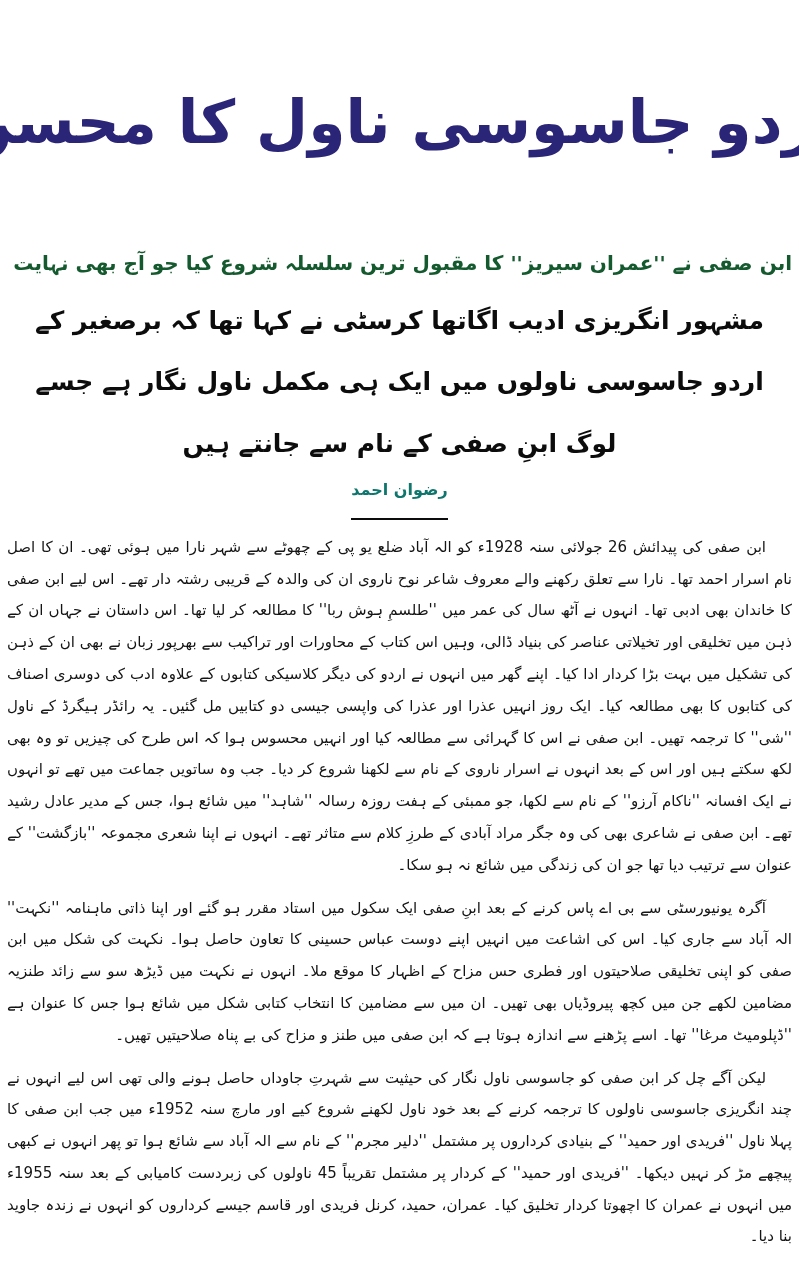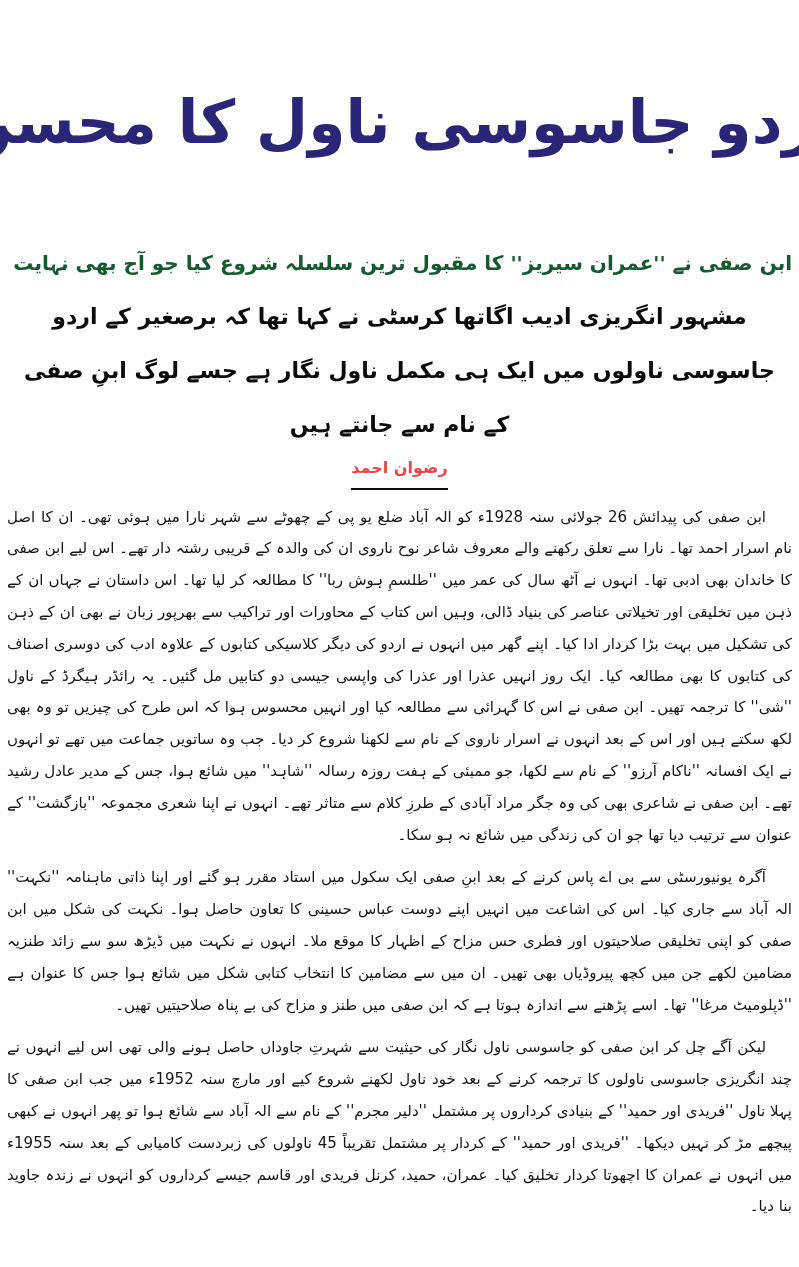--- a/index.html
+++ b/index.html
@@ -38,37 +38,37 @@
     text-align: center;
     direction: rtl;
     line-height: 1.7;
     white-space: nowrap;
     margin: 2px 0 10px 0;
     overflow: hidden;
   }
   .lede-black {
     color: #0c0c0c;
     font-weight: bold;
-    font-size: 22px;
+    font-size: 25px;
     text-align: center;
     direction: rtl;
     line-height: 2.45;
     margin: 2px 14px 4px 14px;
   }
   .byline-wrap {
     text-align: center;
     margin: 6px 0 12px 0;
   }
   .byline {
     display: inline-block;
     font-weight: bold;
     font-size: 16px;
-    color: #ef4444;
+    color: #0f766e;
     border-bottom: 2px solid #0c0c0c;
-    padding-bottom: 11px;
+    padding-bottom: 19px;
     direction: rtl;
   }
   .body-text {
     direction: rtl;
     text-align: justify;
     color: #141414;
     font-size: 15px;
     line-height: 2.12;
   }
   .body-text p {

